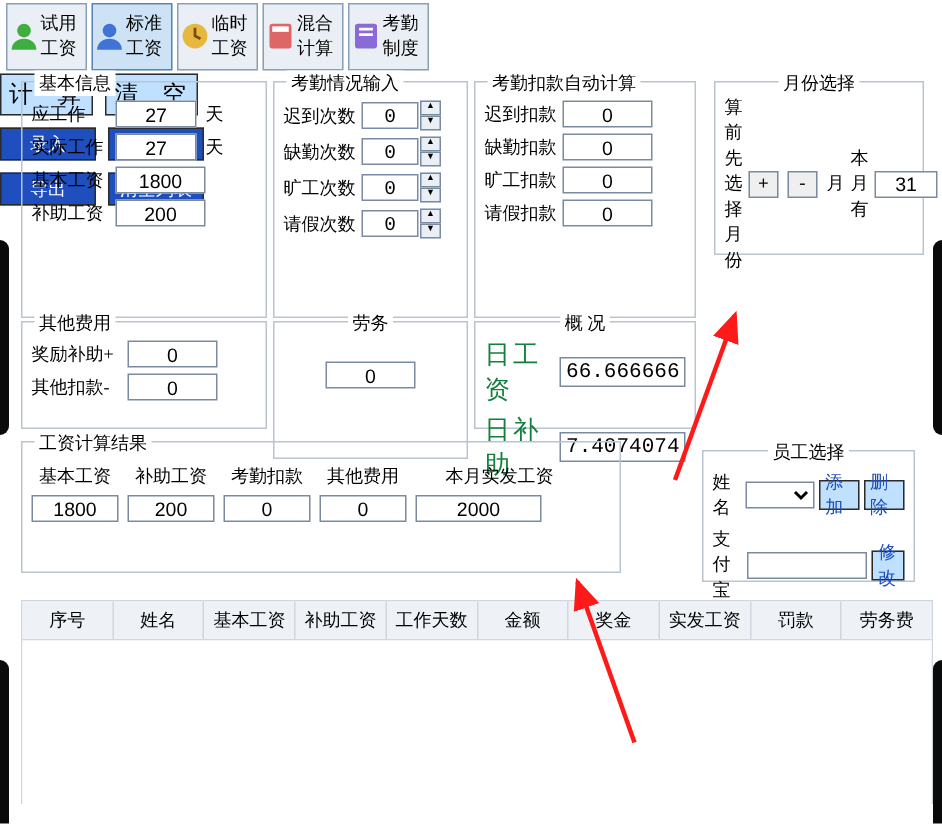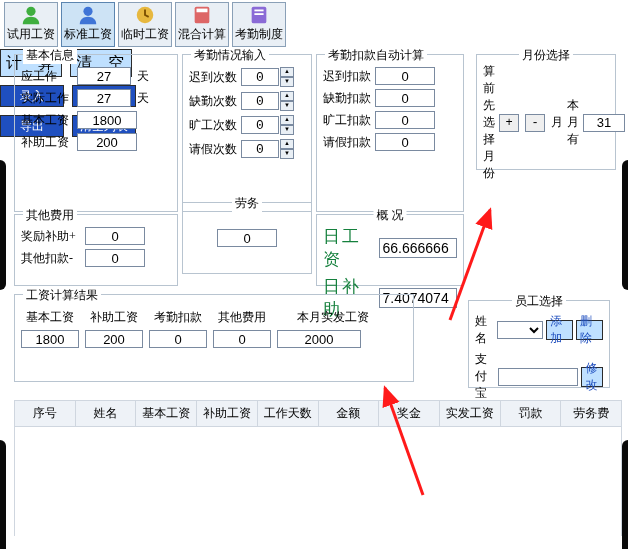--- a/index.html
+++ b/index.html
@@ -1,35 +1,35 @@
 <!DOCTYPE html>
 <html><head>
 <meta charset="utf-8">
 <style>
   html,body{margin:0;padding:0;font-family:"SimSun","NSimSun","STSong",serif;font-size:12px;background:#fff;color:#000}
   body{width:628px;height:549px;position:relative;overflow:hidden}
 
   
   .toolbar{display:flex;gap:3px;padding:2px 4px}
   .toolbtn{width:54px;height:45px;border:1px solid #8aa0b7;background:#e9eff5;display:flex;
-           flex-direction:column;align-items:center;justify-content:flex-end;padding:2px 0 3px;
+           align-items:center;justify-content:flex-end;padding:2px 0 3px;
            box-sizing:border-box;font-size:12px;cursor:pointer}
   .toolbtn.sel{background:#cde3f5;border-color:#5b85b0}
   .toolbtn .ico{width:22px;height:22px;display:flex;align-items:center;justify-content:center}
   .toolbtn .ico svg{width:22px;height:22px}
 
   
   .box{position:absolute;border:1px solid #b8c4d0;box-sizing:border-box;padding:8px 6px 20px}
   .box .legend{position:absolute;top:-8px;left:8px;background:#fff;padding:0 3px;font-size:12px}
 
   
   .basic     {left:14px; top:54px;  width:164px; height:158px}
   .otherfee  {left:14px; top:214px; width:164px; height:72px}
   .attin     {left:182px;top:54px;  width:130px; height:158px}
-  .lab       {left:182px;top:202px; width:130px; height:72px}
+  .lab       {left:182px;top:214px; width:130px; height:92px}
   .attauto   {left:316px;top:54px;  width:148px; height:158px}
   .overview  {left:316px;top:214px; width:148px; height:72px}
   .result    {left:14px; top:294px; width:400px; height:88px}
 
   .month     {left:476px;top:54px;  width:140px; height:116px}
   .actions   {left:476px;top:176px; width:140px; height:116px;border:none}
   .emp       {left:468px;top:300px; width:142px; height:88px}
 
   .row{display:flex;align-items:center;margin:4px 0;gap:4px}
   .lbl{display:inline-block;min-width:52px;letter-spacing:0}
@@ -48,21 +48,21 @@
 
   .spin{display:inline-flex;align-items:center}
   .spin input{width:38px;height:18px;border:1px solid #7a8aa0;text-align:center;
               font-family:"Courier New",monospace;font-size:13px;box-sizing:border-box}
   .spin .updn{display:flex;flex-direction:column;margin-left:1px}
   .spin .updn span{width:12px;height:8px;border:1px solid #7a8aa0;background:#e9eff5;
                    font-size:6px;line-height:6px;text-align:center;cursor:pointer}
 
   
   .ovlbl{color:#15803d;font-size:17px;letter-spacing:2px}
-  .ovval{font-family:Liberation Sans, sans-serif;font-size:14px;border:1px solid #7a8aa0;
+  .ovval{font-family:Liberation Mono, monospace;font-size:14px;border:1px solid #7a8aa0;
          height:20px;width:86px;display:inline-flex;align-items:center;padding:0 3px;box-sizing:border-box}
 
   
   .reshdr{display:flex;gap:6px;margin:6px 0 4px}
   .reshdr span{flex:0 0 auto}
   .resrow{display:flex;gap:6px}
   .resrow input{width:58px}
   .resrow input.big{width:84px}
 
   

